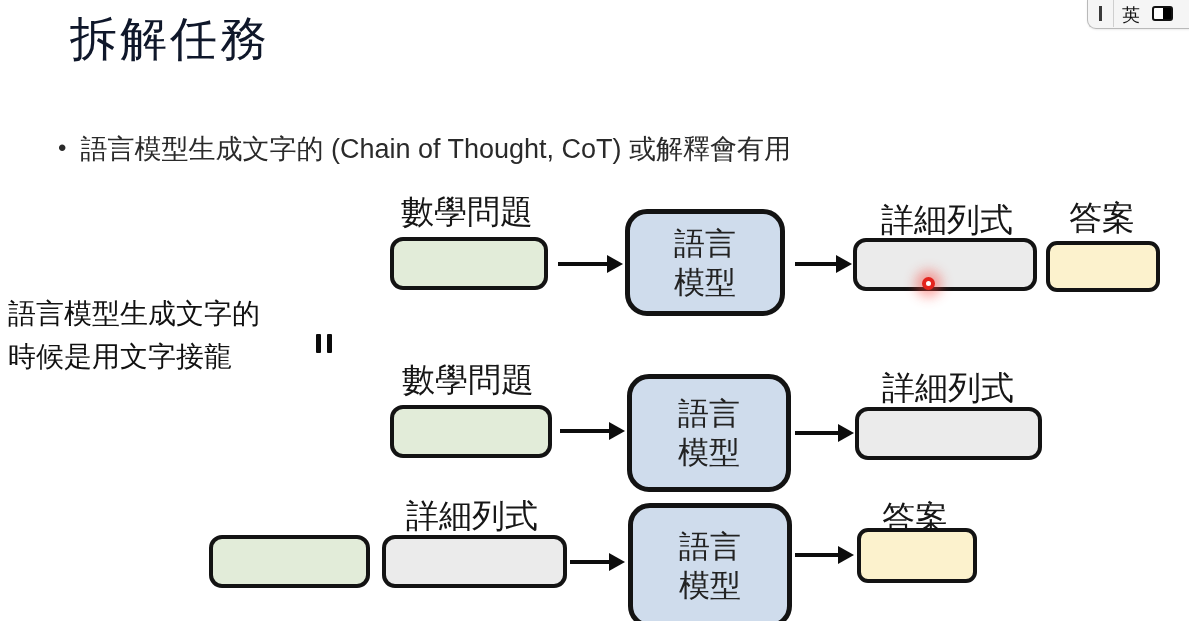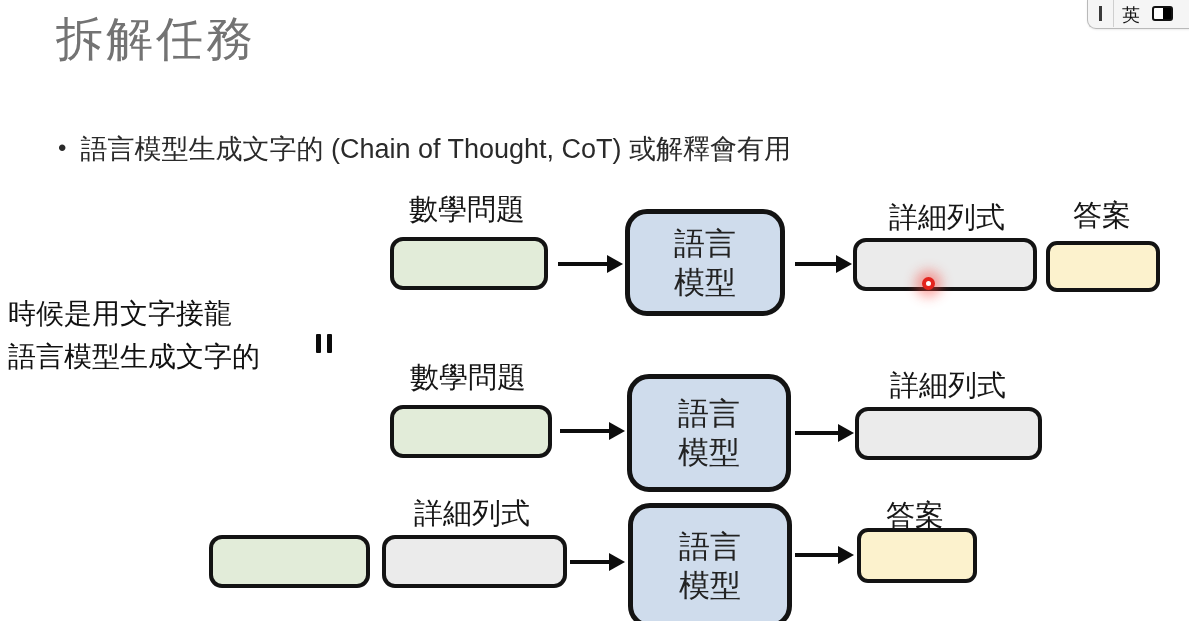--- a/index.html
+++ b/index.html
@@ -1,37 +1,37 @@
 <!DOCTYPE html>
 <html><head>
 <meta charset="utf-8">
 <style>
   html,body{margin:0;padding:0;background:#fff;}
   .stage{
     position:relative;width:1189px;height:621px;background:#ffffff;overflow:hidden;
     font-family:"Liberation Sans","DejaVu Sans",sans-serif;color:#161616;
   }
   
-  .title{position:absolute;left:56px;top:8px;font-size:47px;letter-spacing:3px;color:#737373;}
+  .title{position:absolute;left:70px;top:8px;font-size:47px;letter-spacing:3px;color:#0f172a;}
   .bullet-row{position:absolute;left:58px;top:131px;font-size:27px;color:#2a2a2a;display:flex;align-items:baseline;}
   .bullet-marker{font-size:24px;margin-right:14px;position:relative;top:-2px;}
   .side-note{position:absolute;left:8px;top:292px;font-size:28px;line-height:43px;color:#111;}
   .pause-icon{position:absolute;left:316px;top:334px;display:flex;gap:6px;}
   .pause-icon i{display:block;width:5px;height:19px;background:#0b0b0b;border-radius:1px;}
   
   .bx{position:absolute;box-sizing:border-box;border:4px solid #131313;border-radius:13px;}
   .green{background:#e2ecd9;}
   .gray{background:#ebebeb;}
   .yellow{background:#fcf2cd;border-radius:11px;}
   .model{
     background:#cfdcec;border:5px solid #131313;border-radius:22px;
     display:flex;flex-direction:column;align-items:center;justify-content:center;
     font-size:31px;line-height:39px;color:#222;
   }
-  .lbl{position:absolute;font-size:29px;color:#161616;white-space:nowrap;transform:translateX(-50%);}
+  .lbl{position:absolute;font-size:33px;color:#161616;white-space:nowrap;transform:translateX(-50%);}
   
   .arrow{position:absolute;height:4px;background:#0d0d0d;}
   .arrow::after{
     content:"";position:absolute;right:-15px;top:-7px;width:0;height:0;
     border-left:16px solid #0d0d0d;border-top:9px solid transparent;border-bottom:9px solid transparent;
   }
   
   .laser{
     position:absolute;width:13px;height:13px;border-radius:50%;box-sizing:border-box;
     background:#fff;border:4px solid #e3241d;
@@ -58,22 +58,22 @@
 <div class="stage">
 
   <div class="title">拆解任務</div>
 
   <div class="bullet-row">
     <span class="bullet-marker">•</span>
     <span>語言模型生成文字的 (Chain of Thought, CoT) 或解釋會有用</span>
   </div>
 
   <div class="side-note">
+    <div>語言模型生成文字的</div>
     <div>時候是用文字接龍</div>
-    <div>語言模型生成文字的</div>
   </div>
   <div class="pause-icon">
       <i></i>
       <i></i>
     </div>
 
   <div class="lbl" style="left:467px;top:190px;">數學問題</div>
   <div class="bx green" style="left:390px;top:237px;width:158px;height:53px;"></div>
   <div class="arrow" style="left:558px;top:262px;width:50px;"></div>
   <div class="bx model" style="left:625px;top:209px;width:160px;height:107px;">

